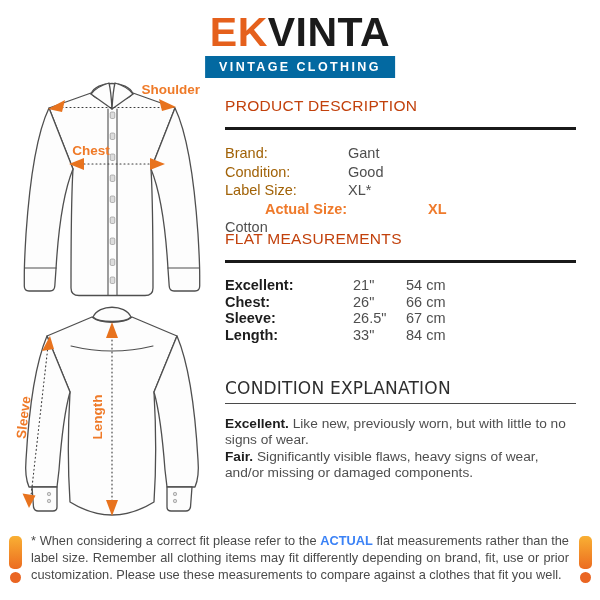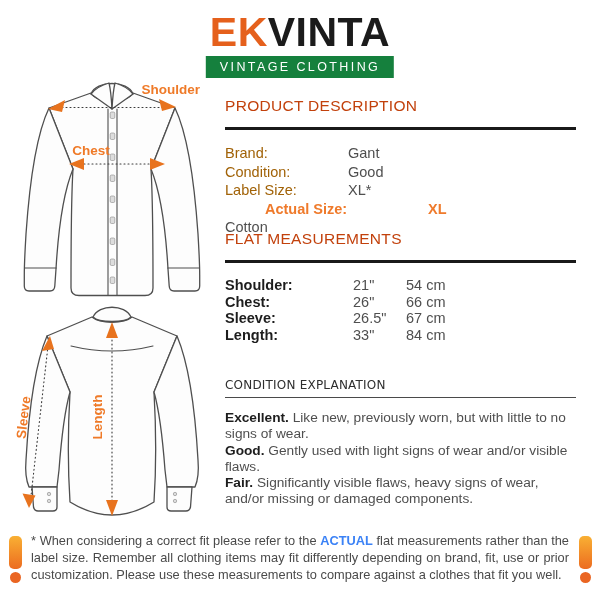--- a/index.html
+++ b/index.html
@@ -5,40 +5,40 @@
   html,body{margin:0;padding:0;}
   body{
     width:600px;height:600px;background:#ffffff;position:relative;
     font-family:"Liberation Sans",sans-serif;color:#1d1d1d;overflow:hidden;
   }
   
   .logo{position:absolute;top:10px;left:0;width:100%;text-align:center;
         font-size:41px;font-weight:800;letter-spacing:.5px;color:#1b1b1b;line-height:44px;}
   .logo .ek{color:#E5601C;}
   .badge{position:absolute;top:56px;left:50%;transform:translateX(-50%);
-         background:#15803d;color:#fff;font-weight:400;font-size:12.5px;
+         background:#0369a1;color:#fff;font-weight:700;font-size:12.5px;
          letter-spacing:2.4px;padding:4px 14px;white-space:nowrap;}
   
   .section{position:absolute;left:225px;width:351px;}
   .sec-title{font-size:15.5px;font-weight:400;letter-spacing:.3px;color:#c2410c;
              border-bottom:3px solid #191919;padding-bottom:12px;}
   #product-desc{top:97px;}
   .kv-rows{margin-top:14px;}
   .kv{display:flex;line-height:18.6px;font-size:14.5px;}
   .kv .k{width:123px;font-weight:400;color:#a16207;}
   .kv .v{color:#4f4f4f;}
   .kv.highlight .k,.kv.highlight .v{color:#EF7A2B;font-weight:700;margin-left:40px;}
   #flat-meas{top:230px;}
   .m-rows{margin-top:14px;}
   .m-row{display:flex;line-height:16.6px;font-size:14.5px;}
   .m-row .k{width:128px;font-weight:700;color:#1d1d1d;}
   .m-row .in{width:53px;color:#4f4f4f;}
   .m-row .cm{color:#4f4f4f;}
   #cond-expl{top:378px;}
-  .sec-title2{font-family:"DejaVu Sans",sans-serif;font-size:12px;font-weight:400;
+  .sec-title2{font-family:"DejaVu Sans",sans-serif;font-size:17px;font-weight:400;
               color:#2e2e2e;letter-spacing:.2px;border-bottom:1.5px solid #4a4a4a;
               padding-bottom:5px;}
   .cond{margin:0;margin-top:12px;font-size:13.7px;line-height:16.3px;color:#4f4f4f;}
   .cond .term{font-weight:700;color:#1d1d1d;}
   
   .footnote{position:absolute;top:533px;left:31px;width:538px;font-size:12.8px;
             line-height:16.9px;color:#4a4a4a;text-align:justify;}
   .footnote .actual{color:#3b82f6;font-weight:700;}
   .excl{position:absolute;width:14px;display:flex;flex-direction:column;align-items:center;}
   #excl-left{left:8px;top:536px;}
@@ -150,21 +150,21 @@
     <div class="kv">
       <span class="v">Cotton</span>
     </div>
   </div>
 </div>
 
 <div class="section" id="flat-meas">
   <div class="sec-title">FLAT MEASUREMENTS</div>
   <div class="m-rows">
     <div class="m-row">
-      <span class="k">Shoulder:</span>
+      <span class="k">Excellent:</span>
       <span class="in">21"</span>
       <span class="cm">54 cm</span>
     </div>
     <div class="m-row">
       <span class="k">Chest:</span>
       <span class="in">26"</span>
       <span class="cm">66 cm</span>
     </div>
     <div class="m-row">
       <span class="k">Sleeve:</span>
@@ -179,24 +179,20 @@
   </div>
 </div>
 
 <div class="section" id="cond-expl">
   <div class="sec-title2">CONDITION EXPLANATION</div>
   <p class="cond">
     <span class="term">Excellent.</span>
     <span>Like new, previously worn, but with little to no signs of wear.</span>
   </p>
   <p class="cond" style="margin-top:0;">
-    <span class="term">Good.</span>
-    <span>Gently used with light signs of wear and/or visible flaws.</span>
-  </p>
-  <p class="cond" style="margin-top:0;">
     <span class="term">Fair.</span>
     <span>Significantly visible flaws, heavy signs of wear, and/or missing or damaged components.</span>
   </p>
 </div>
 
 <div class="excl" id="excl-left">
   <div class="excl-bar"></div>
   <div class="excl-dot"></div>
 </div>
 <div class="footnote">

